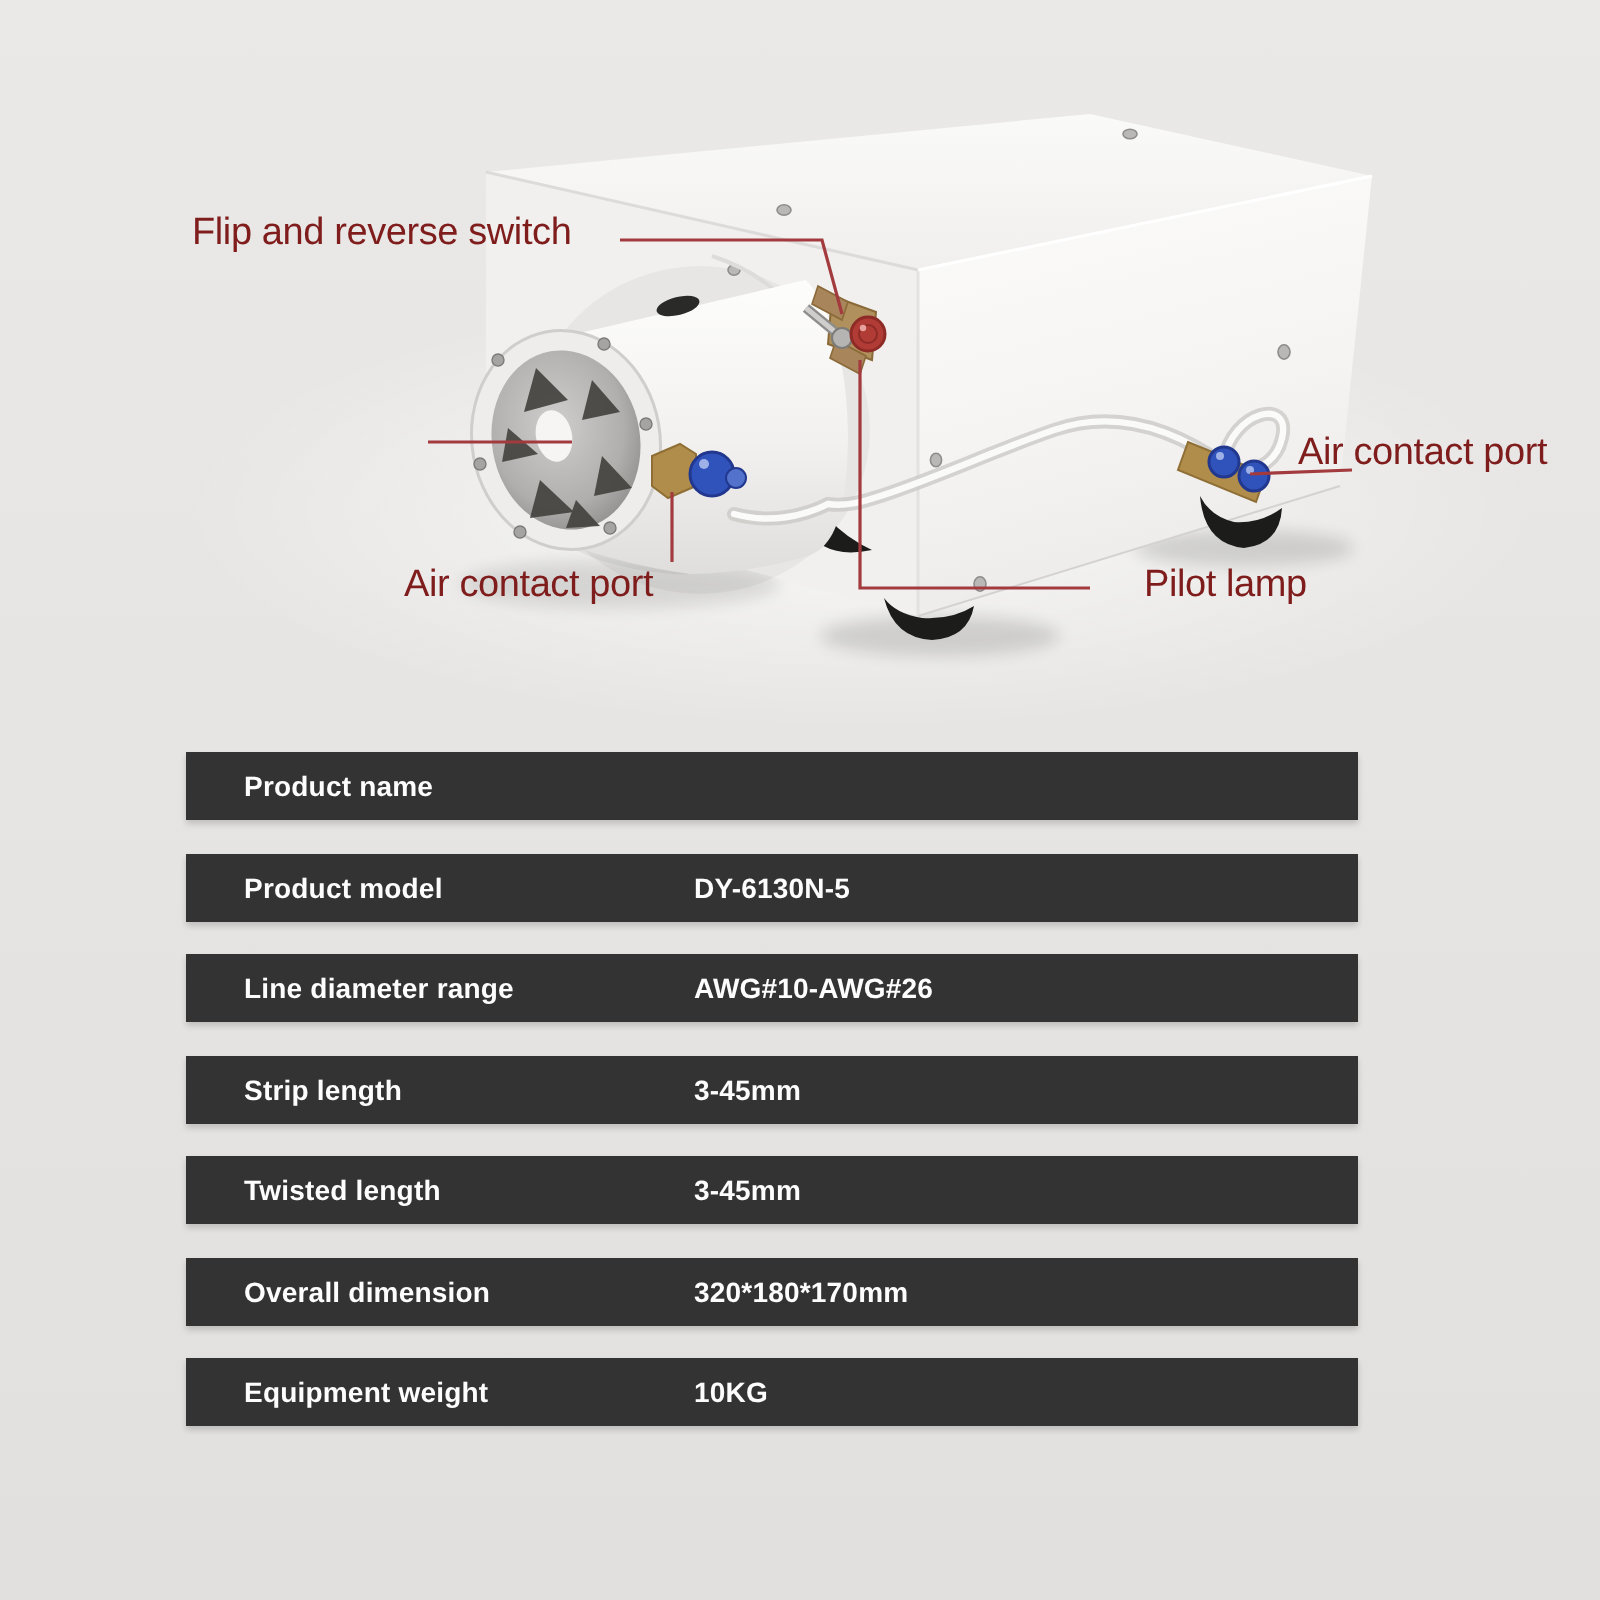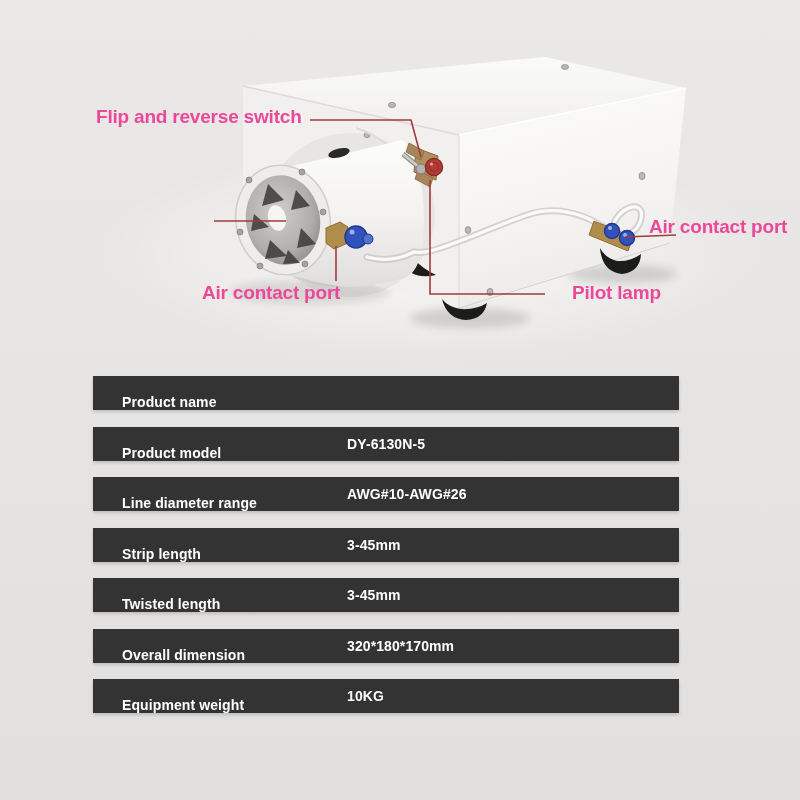--- a/index.html
+++ b/index.html
@@ -5,33 +5,33 @@
   html,body{margin:0;padding:0;}
   body{
     width:800px;height:800px;position:relative;overflow:hidden;
     background:linear-gradient(180deg,#eae9e7 0%,#e6e5e3 45%,#e1e0de 100%);
     font-family:"Liberation Sans","DejaVu Sans",sans-serif;
   }
   .stage{position:absolute;inset:0;}
   .photo{position:absolute;left:0;top:0;width:800px;height:370px;}
   .photo svg{position:absolute;left:0;top:0;}
   .callout{
-    position:absolute;font-weight:bold;font-size:19px;line-height:1.1;
-    color:#ec4899;letter-spacing:-0.2px;white-space:nowrap;text-align:right;
+    position:absolute;font-weight:normal;font-size:19px;line-height:1.1;
+    color:#7f1d1d;letter-spacing:-0.2px;white-space:nowrap;text-align:right;
   }
   #lbl-flip{left:96px;top:107px;}
   #lbl-die{left:66px;top:207px;}
   #lbl-air-left{left:202px;top:283px;}
   #lbl-pilot{left:572px;top:283px;}
   #lbl-air-right{left:649px;top:217px;}
   .spec{position:absolute;left:93px;top:376px;width:586px;}
   .spec-row{
     position:relative;height:34px;margin-bottom:16.5px;background:#333333;
     box-shadow:0 2px 3px rgba(0,0,0,0.16);
-    display:flex;align-items:flex-end;color:#fdfdfd;
+    display:flex;align-items:center;color:#fdfdfd;
     font-size:14px;font-weight:bold;letter-spacing:0.1px;
   }
   .spec-label{margin-left:29px;}
   .spec-value{position:absolute;left:254px;top:50%;transform:translateY(-50%);white-space:nowrap;}
 </style>
 </head>
 <body>
 
 <div class="stage">
 

